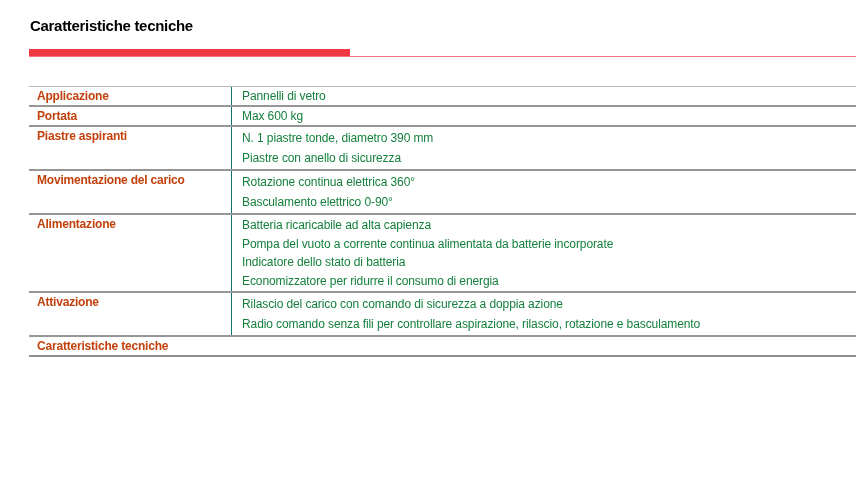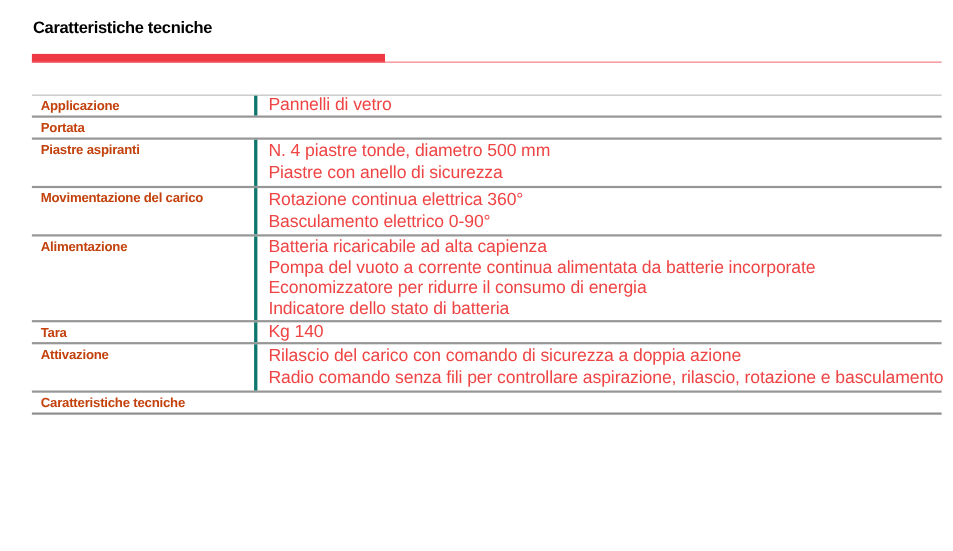--- a/index.html
+++ b/index.html
@@ -68,25 +68,25 @@
     flex: 0 0 202px;
     padding: 2px 6px 1px 8px;
     font-weight: 700;
     font-size: 12px;
     line-height: 15px;
     letter-spacing: -0.2px;
     color: #c2410c;
   }
   .cell-value {
     flex: 1;
-    border-left: 3px solid #0f766e;
+    border-left: 1px solid #0f766e;
     padding: 1px 4px 1px 10px;
-    font-size: 16px;
+    font-size: 12px;
     letter-spacing: -0.1px;
-    color: #ef4444;
+    color: #15803d;
   }
   .value-line {
     line-height: 20px;
     white-space: nowrap;
   }
   .row.compact .value-line {
     line-height: 18.5px;
   }
   .row.single .value-line {
     line-height: 16px;
@@ -106,48 +106,45 @@
 
   <div class="spec-table">
       <div class="row single">
         <div class="cell-label">Applicazione</div>
         <div class="cell-value">
           <div class="value-line">Pannelli di vetro</div>
         </div>
       </div>
       <div class="row single">
         <div class="cell-label">Portata</div>
+        <div class="cell-value">
+          <div class="value-line">Max 600 kg</div>
+        </div>
       </div>
       <div class="row multi">
         <div class="cell-label">Piastre aspiranti</div>
         <div class="cell-value">
-          <div class="value-line">N. 4 piastre tonde, diametro 500 mm</div>
+          <div class="value-line">N. 1 piastre tonde, diametro 390 mm</div>
           <div class="value-line">Piastre con anello di sicurezza</div>
         </div>
       </div>
       <div class="row multi">
         <div class="cell-label">Movimentazione del carico</div>
         <div class="cell-value">
           <div class="value-line">Rotazione continua elettrica 360°</div>
           <div class="value-line">Basculamento elettrico 0-90°</div>
         </div>
       </div>
       <div class="row multi compact">
         <div class="cell-label">Alimentazione</div>
         <div class="cell-value">
           <div class="value-line">Batteria ricaricabile ad alta capienza</div>
           <div class="value-line">Pompa del vuoto a corrente continua alimentata da batterie incorporate</div>
+          <div class="value-line">Indicatore dello stato di batteria</div>
           <div class="value-line">Economizzatore per ridurre il consumo di energia</div>
-          <div class="value-line">Indicatore dello stato di batteria</div>
-        </div>
-      </div>
-      <div class="row single">
-        <div class="cell-label">Tara</div>
-        <div class="cell-value">
-          <div class="value-line">Kg 140</div>
         </div>
       </div>
       <div class="row multi">
         <div class="cell-label">Attivazione</div>
         <div class="cell-value">
           <div class="value-line">Rilascio del carico con comando di sicurezza a doppia azione</div>
           <div class="value-line">Radio comando senza fili per controllare aspirazione, rilascio, rotazione e basculamento</div>
         </div>
       </div>
       <div class="row multi">

